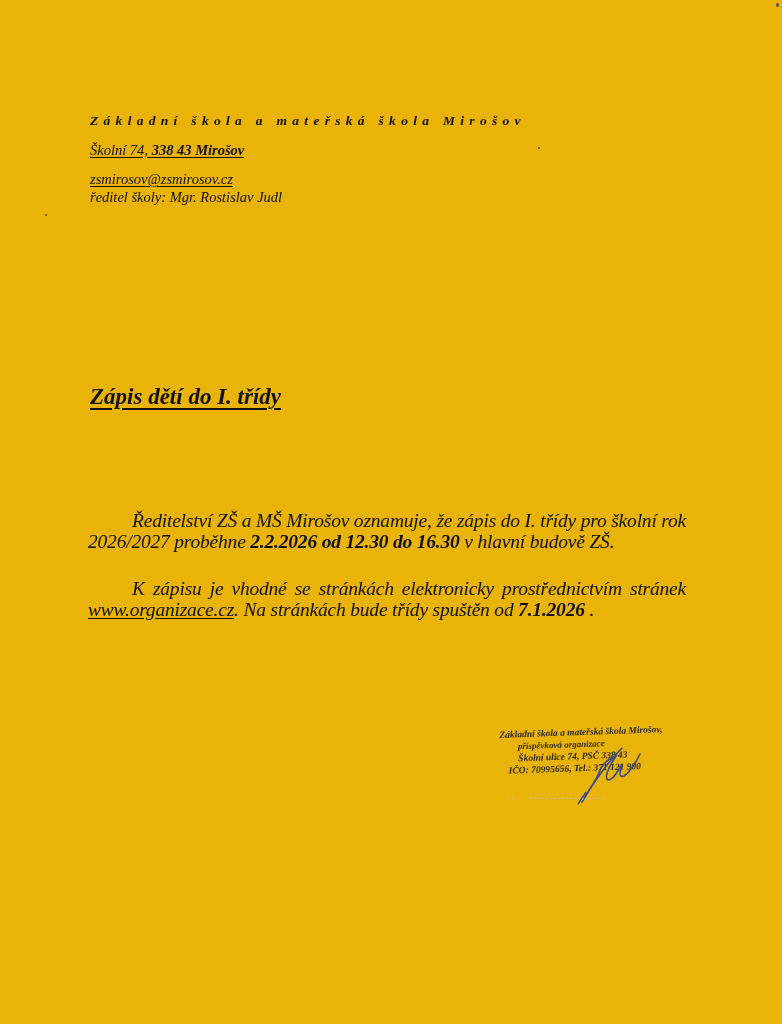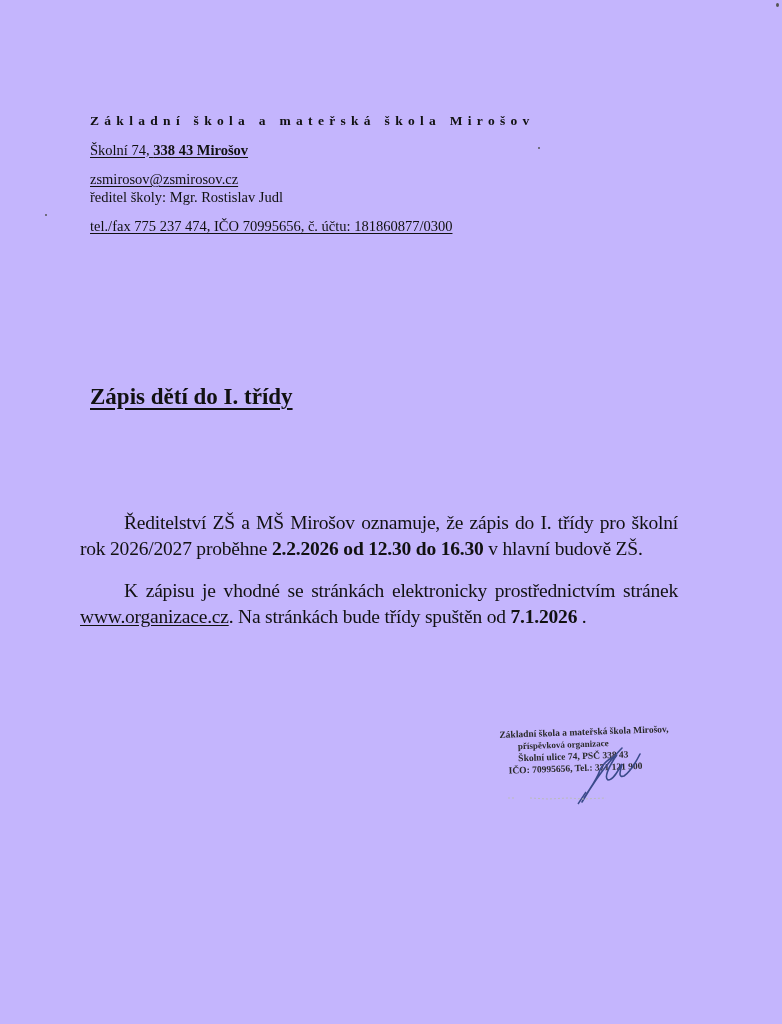--- a/index.html
+++ b/index.html
@@ -1,27 +1,27 @@
 <!DOCTYPE html>
 <html><head>
   <meta charset="utf-8">
   <style>
     html, body { margin: 0; padding: 0; background: #ffffff; }
     body { width: 782px; height: 1024px; position: relative; overflow: hidden;
            font-family: "Liberation Serif", serif; color: #111; }
-    .page { position: absolute; inset: 0; background: #c4b5fd; }
+    .page { position: absolute; inset: 0; background: #eab308; font-style: italic; }
     .speck { position: absolute; background: #555; border-radius: 50%; }
     .letterhead { position: absolute; left: 90px; top: 112px; width: 460px; line-height: 17.5px; font-size: 14.5px; }
     .lh-school { font-weight: bold; letter-spacing: 5.3px; font-size: 13.5px; white-space: nowrap; }
     .lh-line { white-space: nowrap; }
     .u { text-decoration: underline; text-underline-offset: 2px; margin-top: 12px; }
     .b { font-weight: bold; }
     .title { position: absolute; left: 90px; top: 384px; font-size: 23px; font-weight: bold;
              text-decoration: underline; text-decoration-thickness: 2px; text-underline-offset: 4px; white-space: nowrap; }
-    .body-text { position: absolute; left: 80px; width: 598px; font-size: 19.5px; line-height: 26px;
+    .body-text { position: absolute; left: 88px; width: 598px; font-size: 19.5px; line-height: 21px;
                  text-align: justify; text-align-last: left; letter-spacing: -0.2px; }
     .p1 { top: 510px; }
     .p2 { top: 578px; }
     .body-text p { margin: 0; text-indent: 44px; }
     .link { text-decoration: underline; text-underline-offset: 2px; }
     .stamp { position: absolute; left: 500px; top: 726px; width: 165px; font-size: 9.5px; line-height: 12px;
              font-family: "Liberation Serif", serif; font-weight: bold; color: #2a2a2a; transform: rotate(-2deg); }
     .stamp div { white-space: nowrap; }
     .stamp .s2 { padding-left: 18px; font-size: 9px; }
     .stamp .s3 { padding-left: 18px; }
@@ -36,21 +36,20 @@
 
   <div class="speck" style="left:776px;top:3px;width:3px;height:4px;"></div>
   <div class="speck" style="left:45px;top:214px;width:2px;height:2px;"></div>
   <div class="speck" style="left:538px;top:147px;width:2px;height:2px;"></div>
 
   <div class="letterhead">
     <div class="lh-line lh-school">Základní škola a mateřská škola Mirošov</div>
     <div class="lh-line u"><span>Školní 74, </span><span class="b">338 43  Mirošov</span></div>
     <div class="lh-line u">zsmirosov@zsmirosov.cz</div>
     <div class="lh-line">ředitel školy: Mgr. Rostislav Judl</div>
-    <div class="lh-line u">tel./fax 775 237 474,  IČO 70995656, č. účtu: 181860877/0300</div>
   </div>
 
   <div class="title">Zápis dětí do I. třídy</div>
 
   <div class="body-text p1">
     <p><span>Ředitelství ZŠ a MŠ Mirošov oznamuje, že zápis do I. třídy pro školní rok 2026/2027 proběhne </span><span class="b">2.2.2026</span><span class="b"> od </span><span class="b">12.30</span><span class="b"> do </span><span class="b">16.30</span><span> v hlavní budově ZŠ.</span></p>
   </div>
 
   <div class="body-text p2">
     <p><span>K zápisu je vhodné se stránkách elektronicky prostřednictvím stránek </span><span class="link">www.organizace.cz</span><span>. Na stránkách bude třídy spuštěn od </span><span class="b">7.1.2026</span><span> .</span></p>

